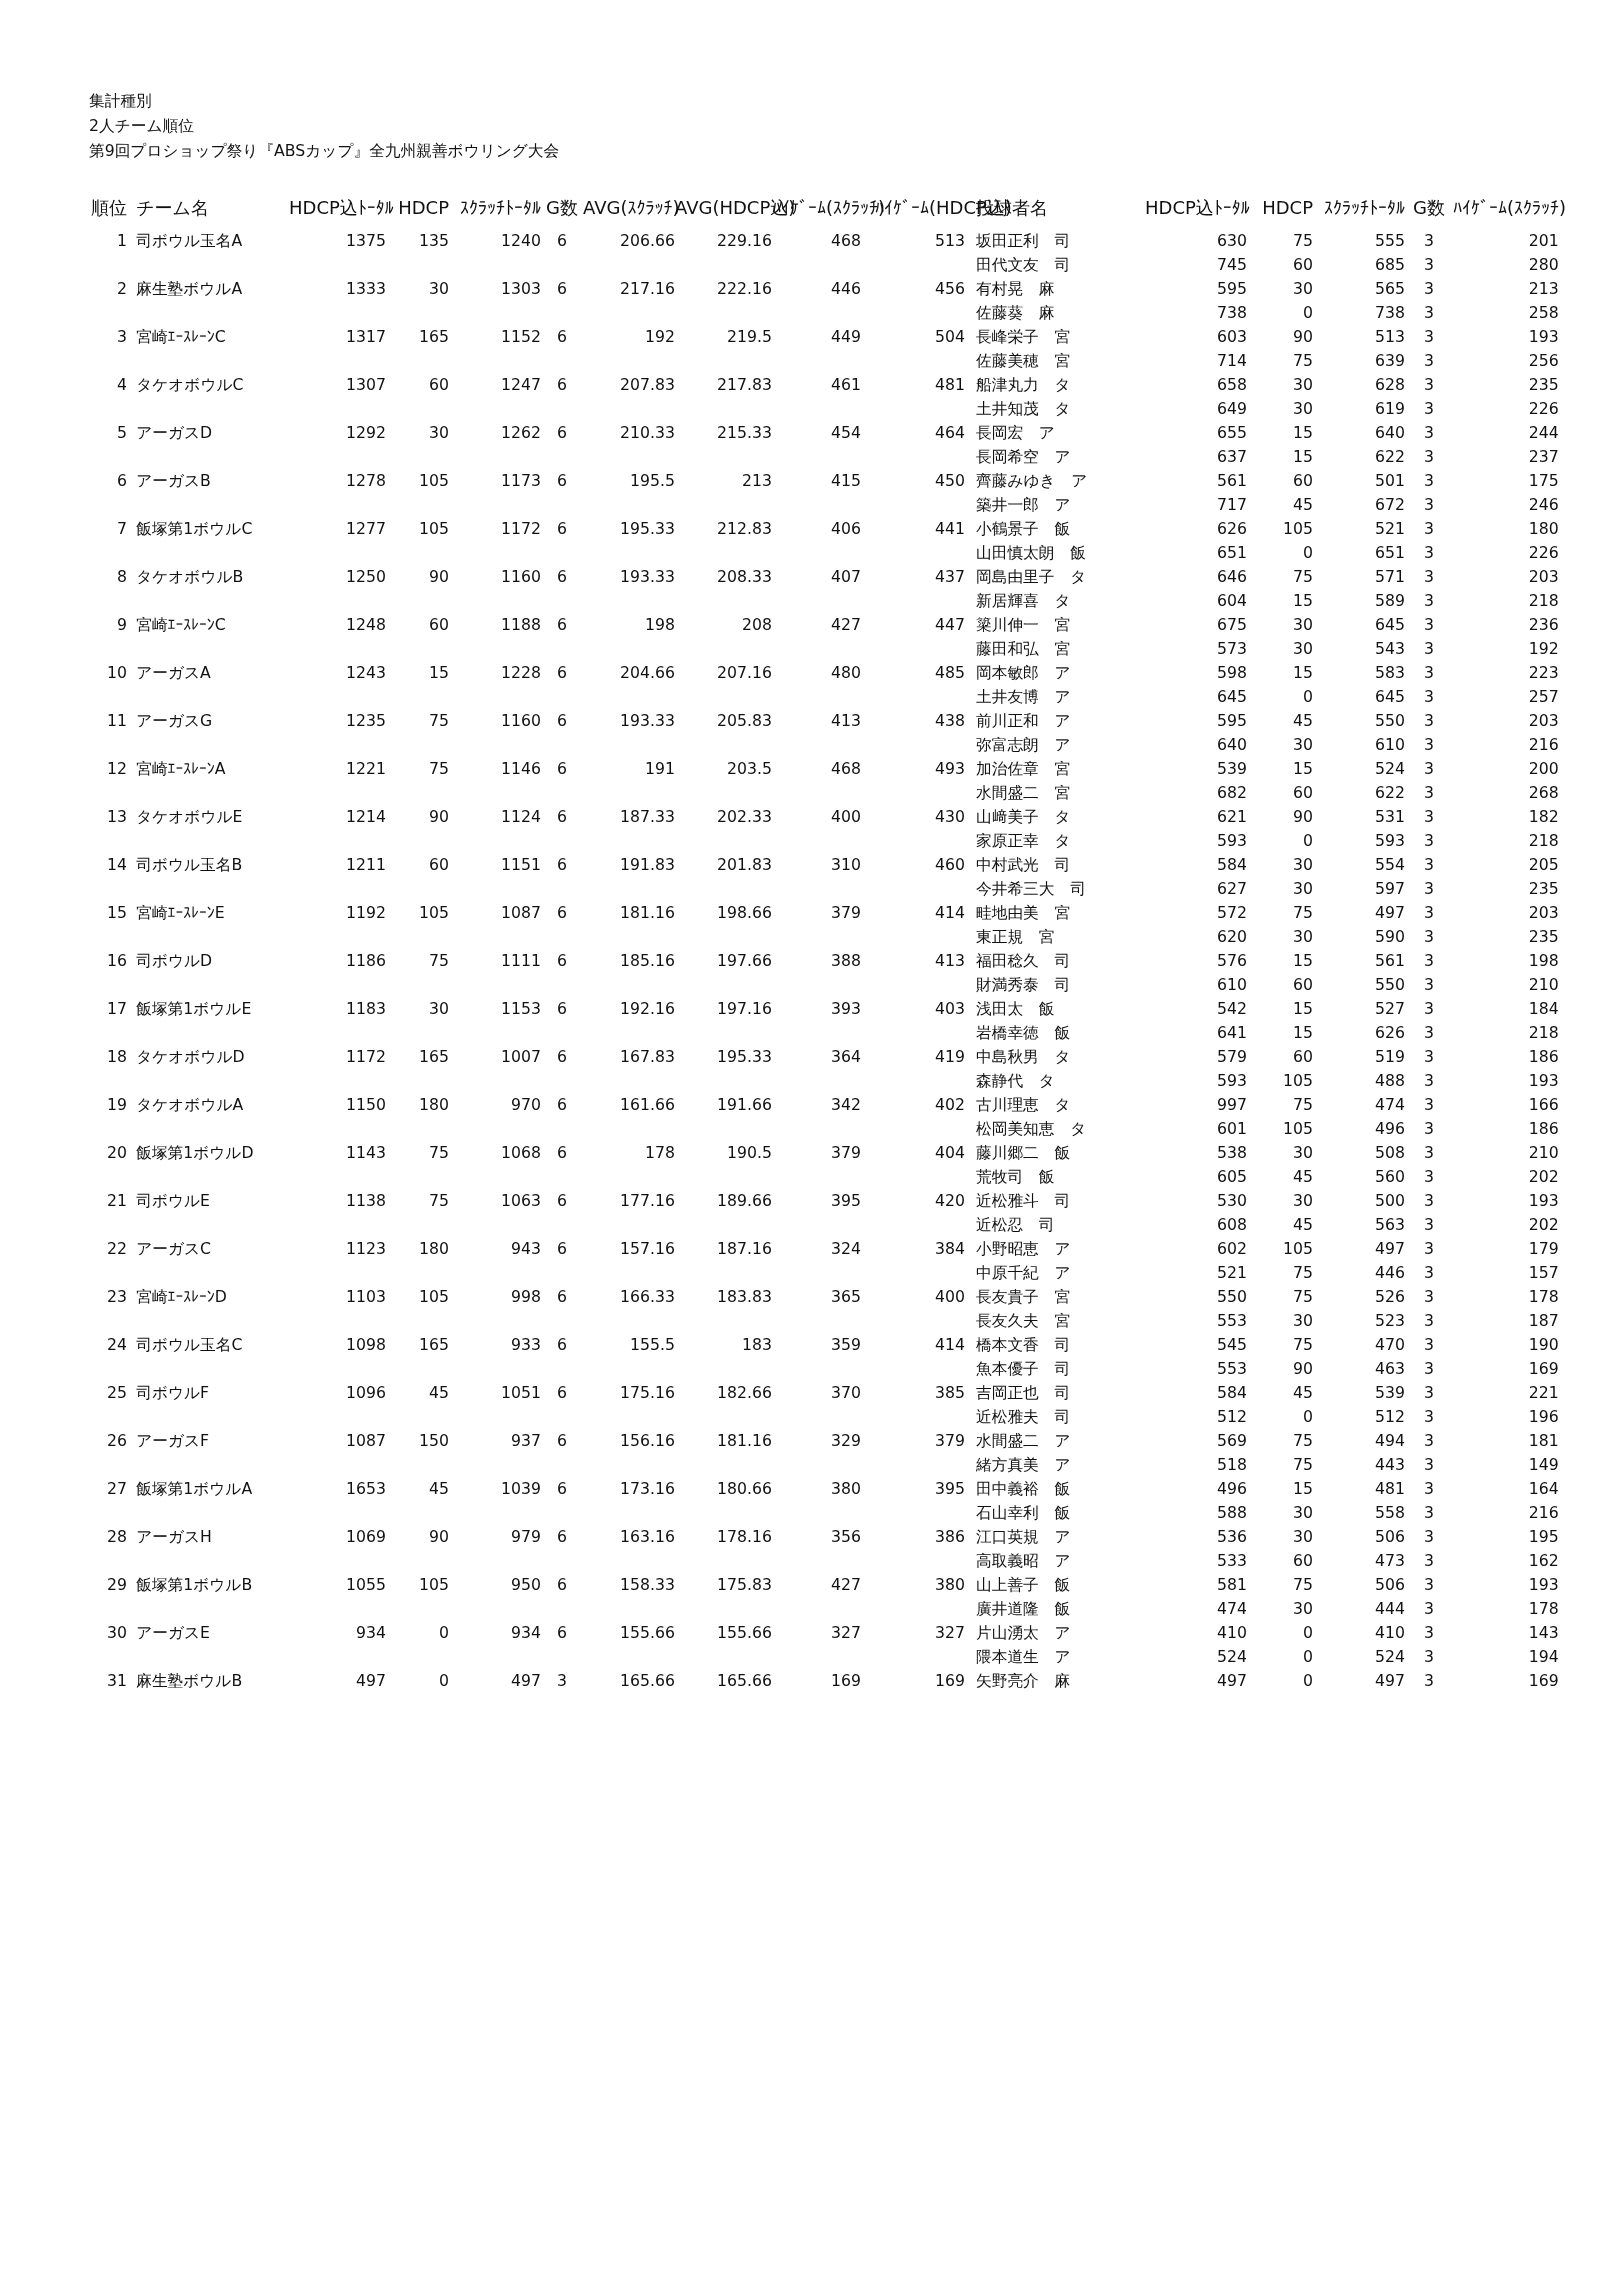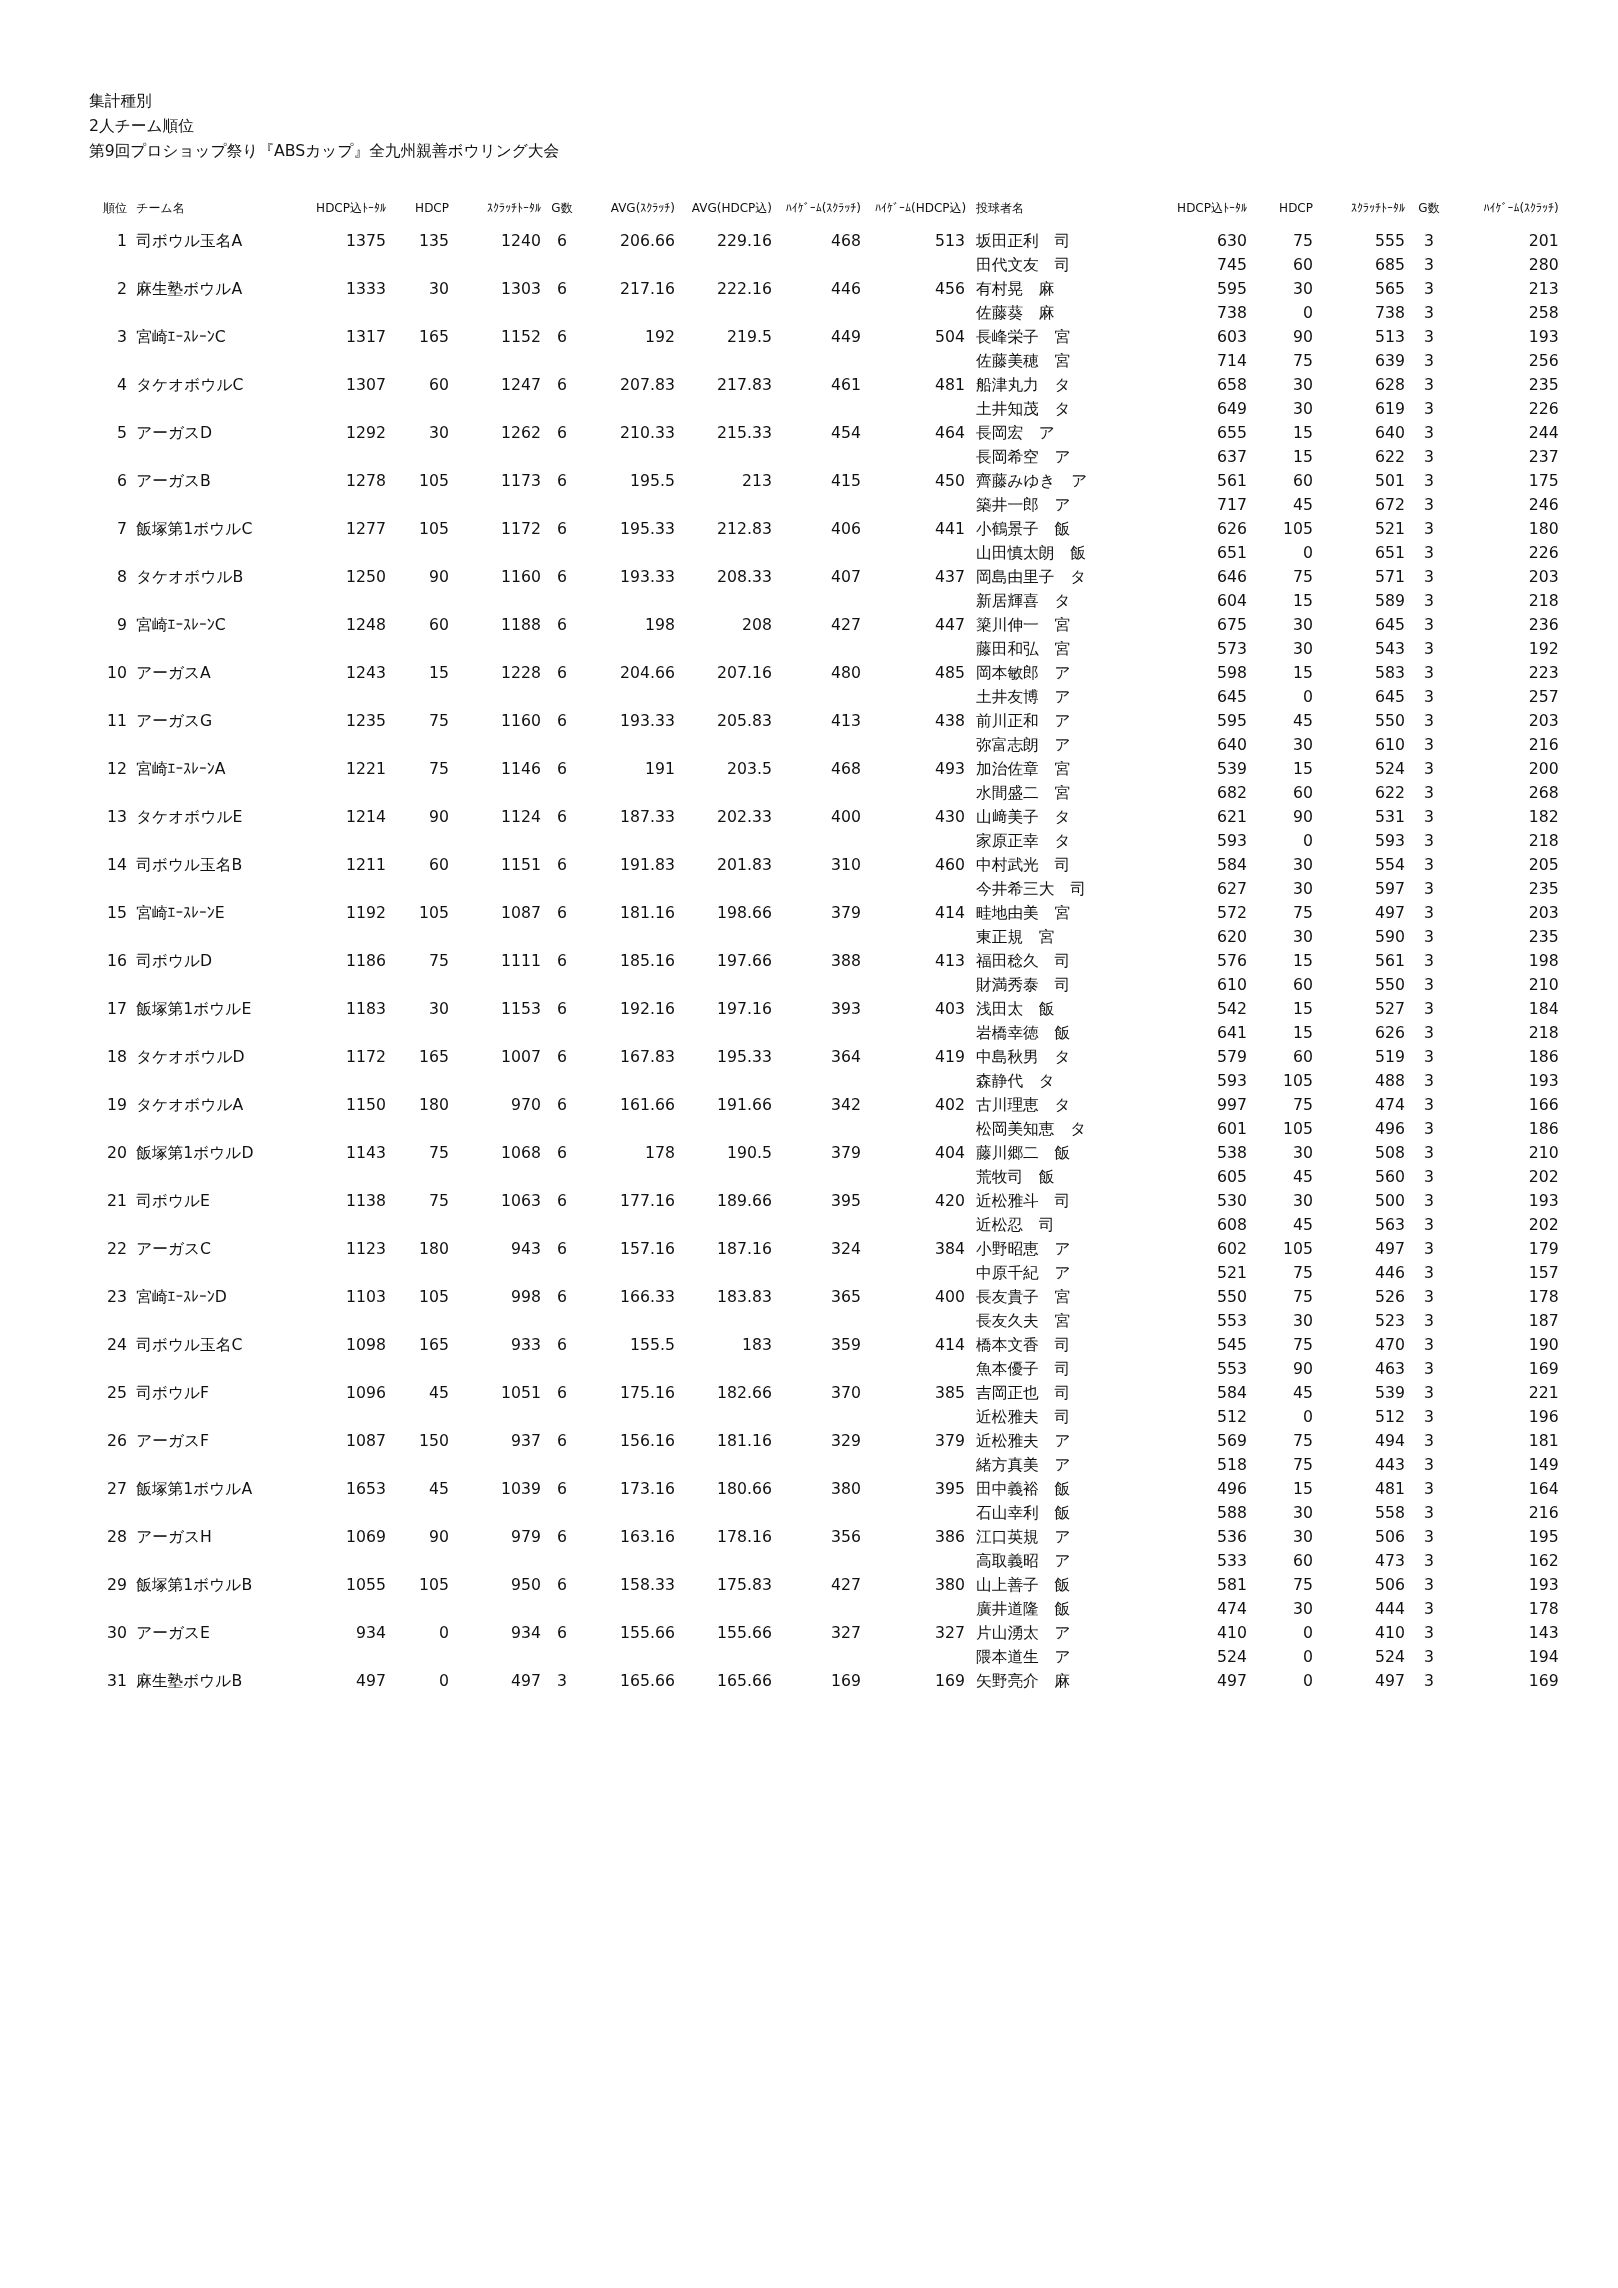--- a/index.html
+++ b/index.html
@@ -6,21 +6,21 @@
   body{
     width:1619px;height:2289px;background:#ffffff;position:relative;
     font-family:"DejaVu Sans","Liberation Sans",sans-serif;color:#111;
     -webkit-font-smoothing:antialiased;
   }
   .titles{position:absolute;left:89px;top:88px;font-size:15.7px;line-height:25px;white-space:nowrap;}
   .results{position:absolute;left:81px;top:196px;width:1504px;font-size:15.7px;}
   .row{display:flex;}
   .c{flex:0 0 auto;box-sizing:border-box;white-space:nowrap;overflow:visible;line-height:24px;height:24px;}
   .header-row{font-size:14.3px;margin-bottom:9.2px;}
-  .header-row .c{font-size:12px;}
+  .header-row .c{font-size:18px;}
   .c1{width:46px;text-align:right;}
   .c2{width:162px;padding-left:9.2px;text-align:left;}
   .c3{width:97px;text-align:right;}
   .c4{width:63px;text-align:right;}
   .c5{width:92px;text-align:right;}
   .c6{width:42px;text-align:center;}
   .c7{width:92px;text-align:right;}
   .c8{width:97px;text-align:right;}
   .c9{width:103px;text-align:right;padding-right:14px;}
   .c10{width:90px;text-align:right;}
@@ -964,21 +964,21 @@
         <div class="c c1">26</div>
         <div class="c c2">アーガスF</div>
         <div class="c c3">1087</div>
         <div class="c c4">150</div>
         <div class="c c5">937</div>
         <div class="c c6">6</div>
         <div class="c c7">156.16</div>
         <div class="c c8">181.16</div>
         <div class="c c9">329</div>
         <div class="c c10">379</div>
-        <div class="c c11">近松雅夫　ア</div>
+        <div class="c c11">水間盛二　ア</div>
         <div class="c c12">569</div>
         <div class="c c13">75</div>
         <div class="c c14">494</div>
         <div class="c c15">3</div>
         <div class="c c16">181</div>
       </div>
       <div class="row">
         <div class="c c1"></div>
         <div class="c c2"></div>
         <div class="c c3"></div>

